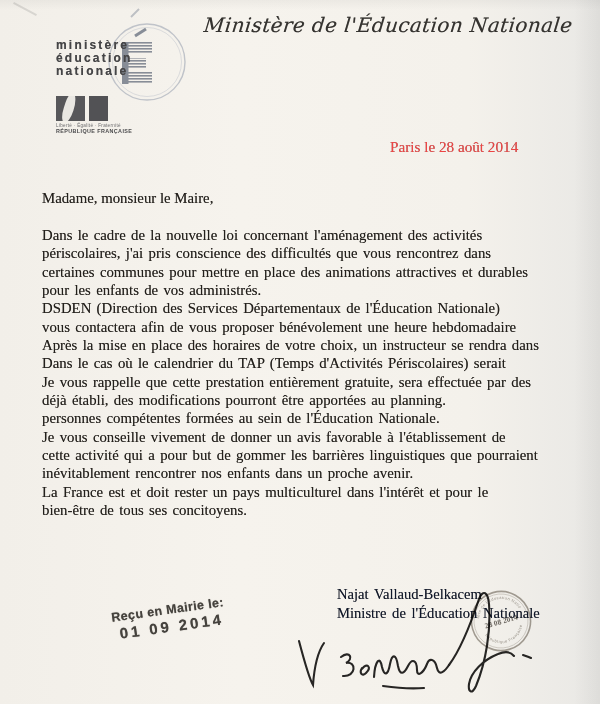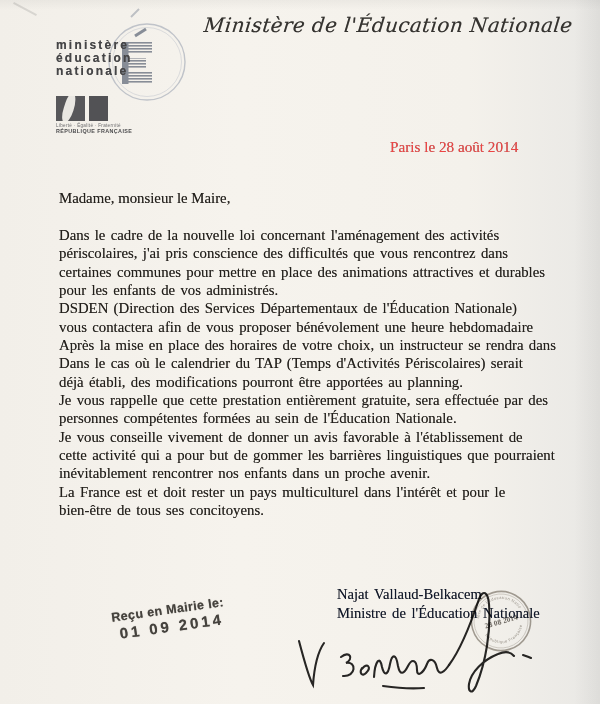--- a/index.html
+++ b/index.html
@@ -36,21 +36,21 @@
   .header-script{position:absolute;left:204px;top:13px;width:330px;
     font-family:"DejaVu Serif", serif;font-style:italic;
     font-size:20px;color:#34322f;letter-spacing:.4px;transform:skewX(-6deg);
     text-shadow:.3px .3px .5px rgba(50,48,45,.45);white-space:nowrap;}
 
   .dateline{position:absolute;left:390px;top:138px;font-size:15.2px;color:#ef4444;
     text-shadow:0 0 .5px rgba(40,36,32,.5);white-space:nowrap;}
 
   
   .letter-body{position:absolute;left:42px;top:190px;width:540px;color:#23201c;
-    font-size:14.8px;text-shadow:0 0 .5px rgba(40,36,32,.55);margin-left:17px;}
+    font-size:14.8px;text-shadow:0 0 .5px rgba(40,36,32,.55);}
   .salutation{white-space:nowrap;margin-bottom:19px;}
   .bl{white-space:nowrap;line-height:18.35px;word-spacing:1.6px;}
 
   
   .received-stamp{position:absolute;left:112px;top:601px;width:140px;
     transform:rotate(-8deg);color:#37342f;
     font-family:"Liberation Sans", sans-serif;font-weight:bold;
     text-shadow:0 0 .8px rgba(55,52,47,.75);opacity:.92;}
   .received-l1{font-size:12.5px;letter-spacing:.4px;white-space:nowrap;}
   .received-l2{font-size:15px;letter-spacing:3px;white-space:nowrap;margin-top:1px;padding-left:6px;}
@@ -111,22 +111,22 @@
 <div class="letter-body">
   <div class="salutation">Madame, monsieur le Maire,</div>
   <div class="bl">Dans le cadre de la nouvelle loi concernant l'aménagement des activités</div>
   <div class="bl">périscolaires, j'ai pris conscience des difficultés que vous rencontrez dans</div>
   <div class="bl">certaines communes pour mettre en place des animations attractives et durables</div>
   <div class="bl">pour les enfants de vos administrés.</div>
   <div class="bl">DSDEN (Direction des Services Départementaux de l'Éducation Nationale)</div>
   <div class="bl">vous contactera afin de vous proposer bénévolement une heure hebdomadaire</div>
   <div class="bl">Après la mise en place des horaires de votre choix, un instructeur se rendra dans</div>
   <div class="bl">Dans le cas où le calendrier du TAP (Temps d'Activités Périscolaires) serait</div>
+  <div class="bl">Je vous rappelle que cette prestation entièrement gratuite, sera effectuée par des</div>
   <div class="bl">déjà établi, des modifications pourront être apportées au planning.</div>
-  <div class="bl">Je vous rappelle que cette prestation entièrement gratuite, sera effectuée par des</div>
   <div class="bl">personnes compétentes formées au sein de l'Éducation Nationale.</div>
   <div class="bl">Je vous conseille vivement de donner un avis favorable à l'établissement de</div>
   <div class="bl">cette activité qui a pour but de gommer les barrières linguistiques que pourraient</div>
   <div class="bl">inévitablement rencontrer nos enfants dans un proche avenir.</div>
   <div class="bl">La France est et doit rester un pays multiculturel dans l'intérêt et pour le</div>
   <div class="bl">bien-être de tous ses concitoyens.</div>
 </div>
 
 <div class="received-stamp">
   <div class="received-l1">Reçu en Mairie le:</div>

